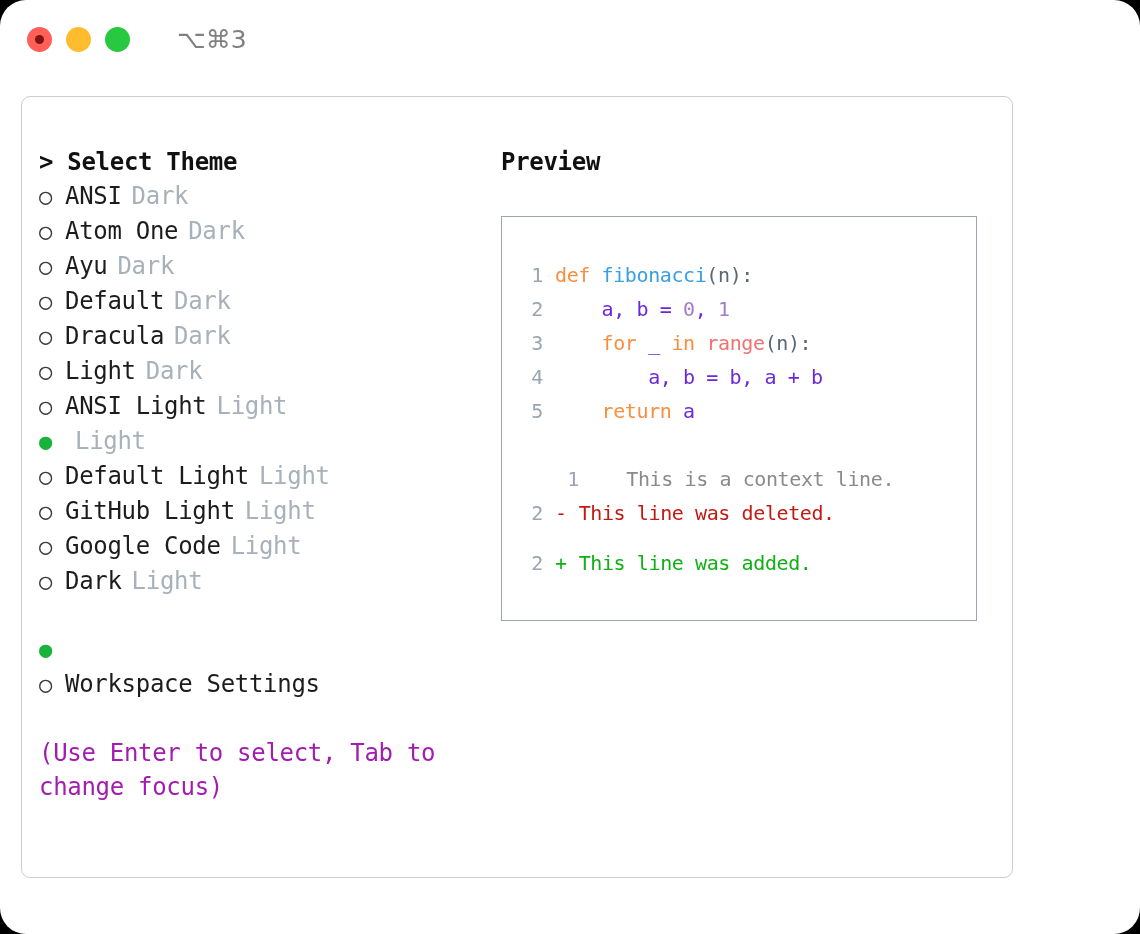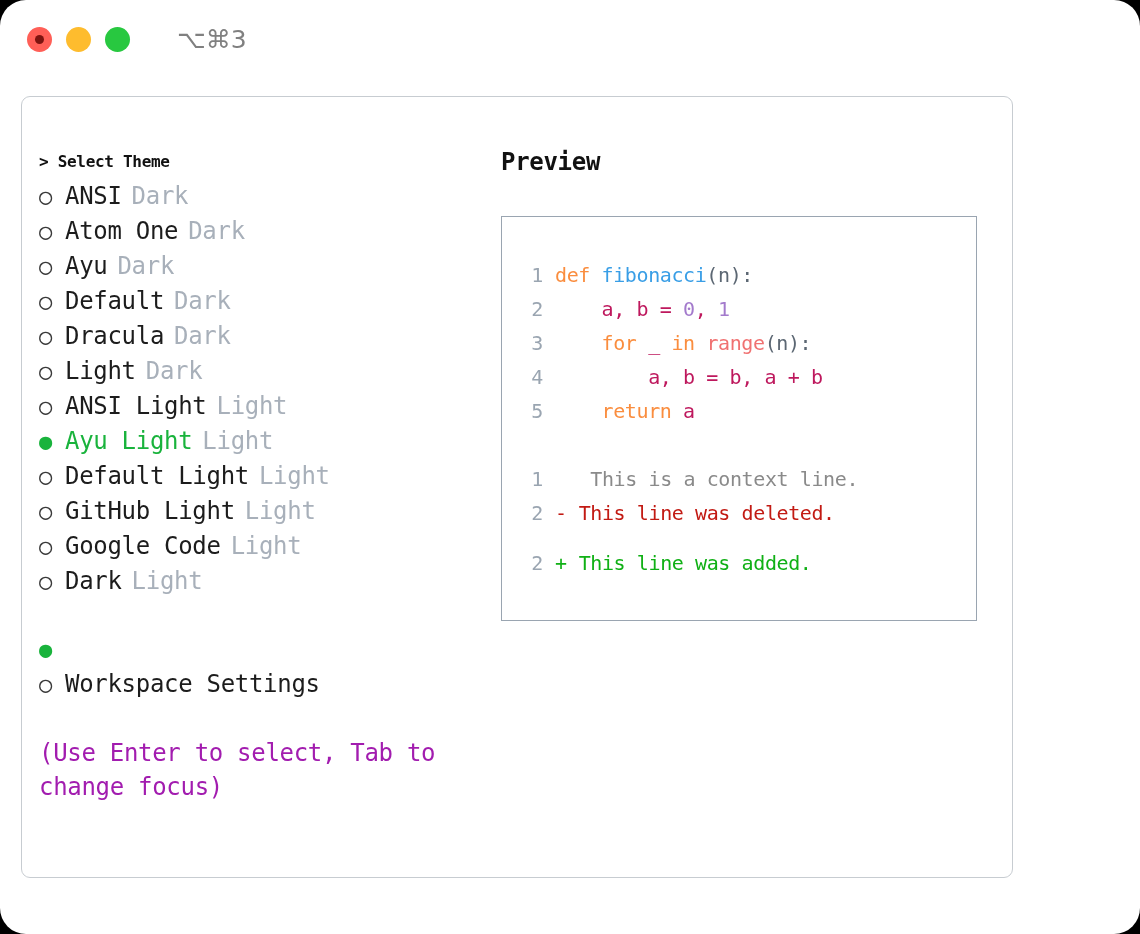--- a/index.html
+++ b/index.html
@@ -85,21 +85,21 @@
 
   
   #left-col {
     position: absolute;
     left: 17px;
     top: 48px;
     width: 440px;
   }
 
   .section-head {
-    font-size: 16px;
+    font-size: 24px;
     font-weight: bold;
     color: #111111;
     white-space: pre;
     line-height: 34px;
     letter-spacing: -0.3px;
   }
   .section-head.indented {
     font-weight: normal;
     color: #1c1c1c;
   }
@@ -171,26 +171,26 @@
     display: inline-block;
     width: 22px;
     color: #9aa5b1;
     text-align: right;
     margin-right: 12px;
   }
   .kw   { color: #fa8d3e; }
   .fn   { color: #399ee6; }
   .num  { color: #a37acc; }
   .bi   { color: #f07171; }
-  .txt  { color: #be185d; text-align: center; }
+  .txt  { color: #6d28d9; text-align: center; }
   .punct{ color: #5c6773; }
 
   .blank-line { display: block; height: 34px; }
 
-  .diff-ctx { color: #8a8a8a; }
+  .diff-ctx { color: #8a8a8a; margin-left: 36px; }
   .diff-del { color: #c21a13; }
   .diff-add { color: #10b015; margin-top: 16px; }
   .sign { display: inline-block; width: 12px; }
 </style>
 </head>
 <body>
 
 <div id="window">
 
   <div id="titlebar">
@@ -212,21 +212,21 @@
         <div class="section-head">&gt; Select Theme</div>
 
         <div id="theme-list">
             <div class="opt-row"><span class="bullet">○</span><span class="opt-name">ANSI</span><span class="opt-variant">Dark</span></div>
             <div class="opt-row"><span class="bullet">○</span><span class="opt-name">Atom One</span><span class="opt-variant">Dark</span></div>
             <div class="opt-row"><span class="bullet">○</span><span class="opt-name">Ayu</span><span class="opt-variant">Dark</span></div>
             <div class="opt-row"><span class="bullet">○</span><span class="opt-name">Default</span><span class="opt-variant">Dark</span></div>
             <div class="opt-row"><span class="bullet">○</span><span class="opt-name">Dracula</span><span class="opt-variant">Dark</span></div>
             <div class="opt-row"><span class="bullet">○</span><span class="opt-name">Light</span><span class="opt-variant">Dark</span></div>
             <div class="opt-row"><span class="bullet">○</span><span class="opt-name">ANSI Light</span><span class="opt-variant">Light</span></div>
-            <div class="opt-row selected"><span class="bullet sel">●</span><span class="opt-name">Ayu Light</span><span class="opt-variant">Light</span></div>
+            <div class="opt-row selected"><span class="bullet sel">●</span><span class="opt-variant">Light</span></div>
             <div class="opt-row"><span class="bullet">○</span><span class="opt-name">Default Light</span><span class="opt-variant">Light</span></div>
             <div class="opt-row"><span class="bullet">○</span><span class="opt-name">GitHub Light</span><span class="opt-variant">Light</span></div>
             <div class="opt-row"><span class="bullet">○</span><span class="opt-name">Google Code</span><span class="opt-variant">Light</span></div>
             <div class="opt-row"><span class="bullet">○</span><span class="opt-name">Dark</span><span class="opt-variant">Light</span></div>
           </div>
 
         <div id="apply-block">
           <div id="apply-list">
               <div class="opt-row selected"><span class="bullet sel">●</span></div>
               <div class="opt-row"><span class="bullet">○</span><span class="opt-name">Workspace Settings</span></div>

